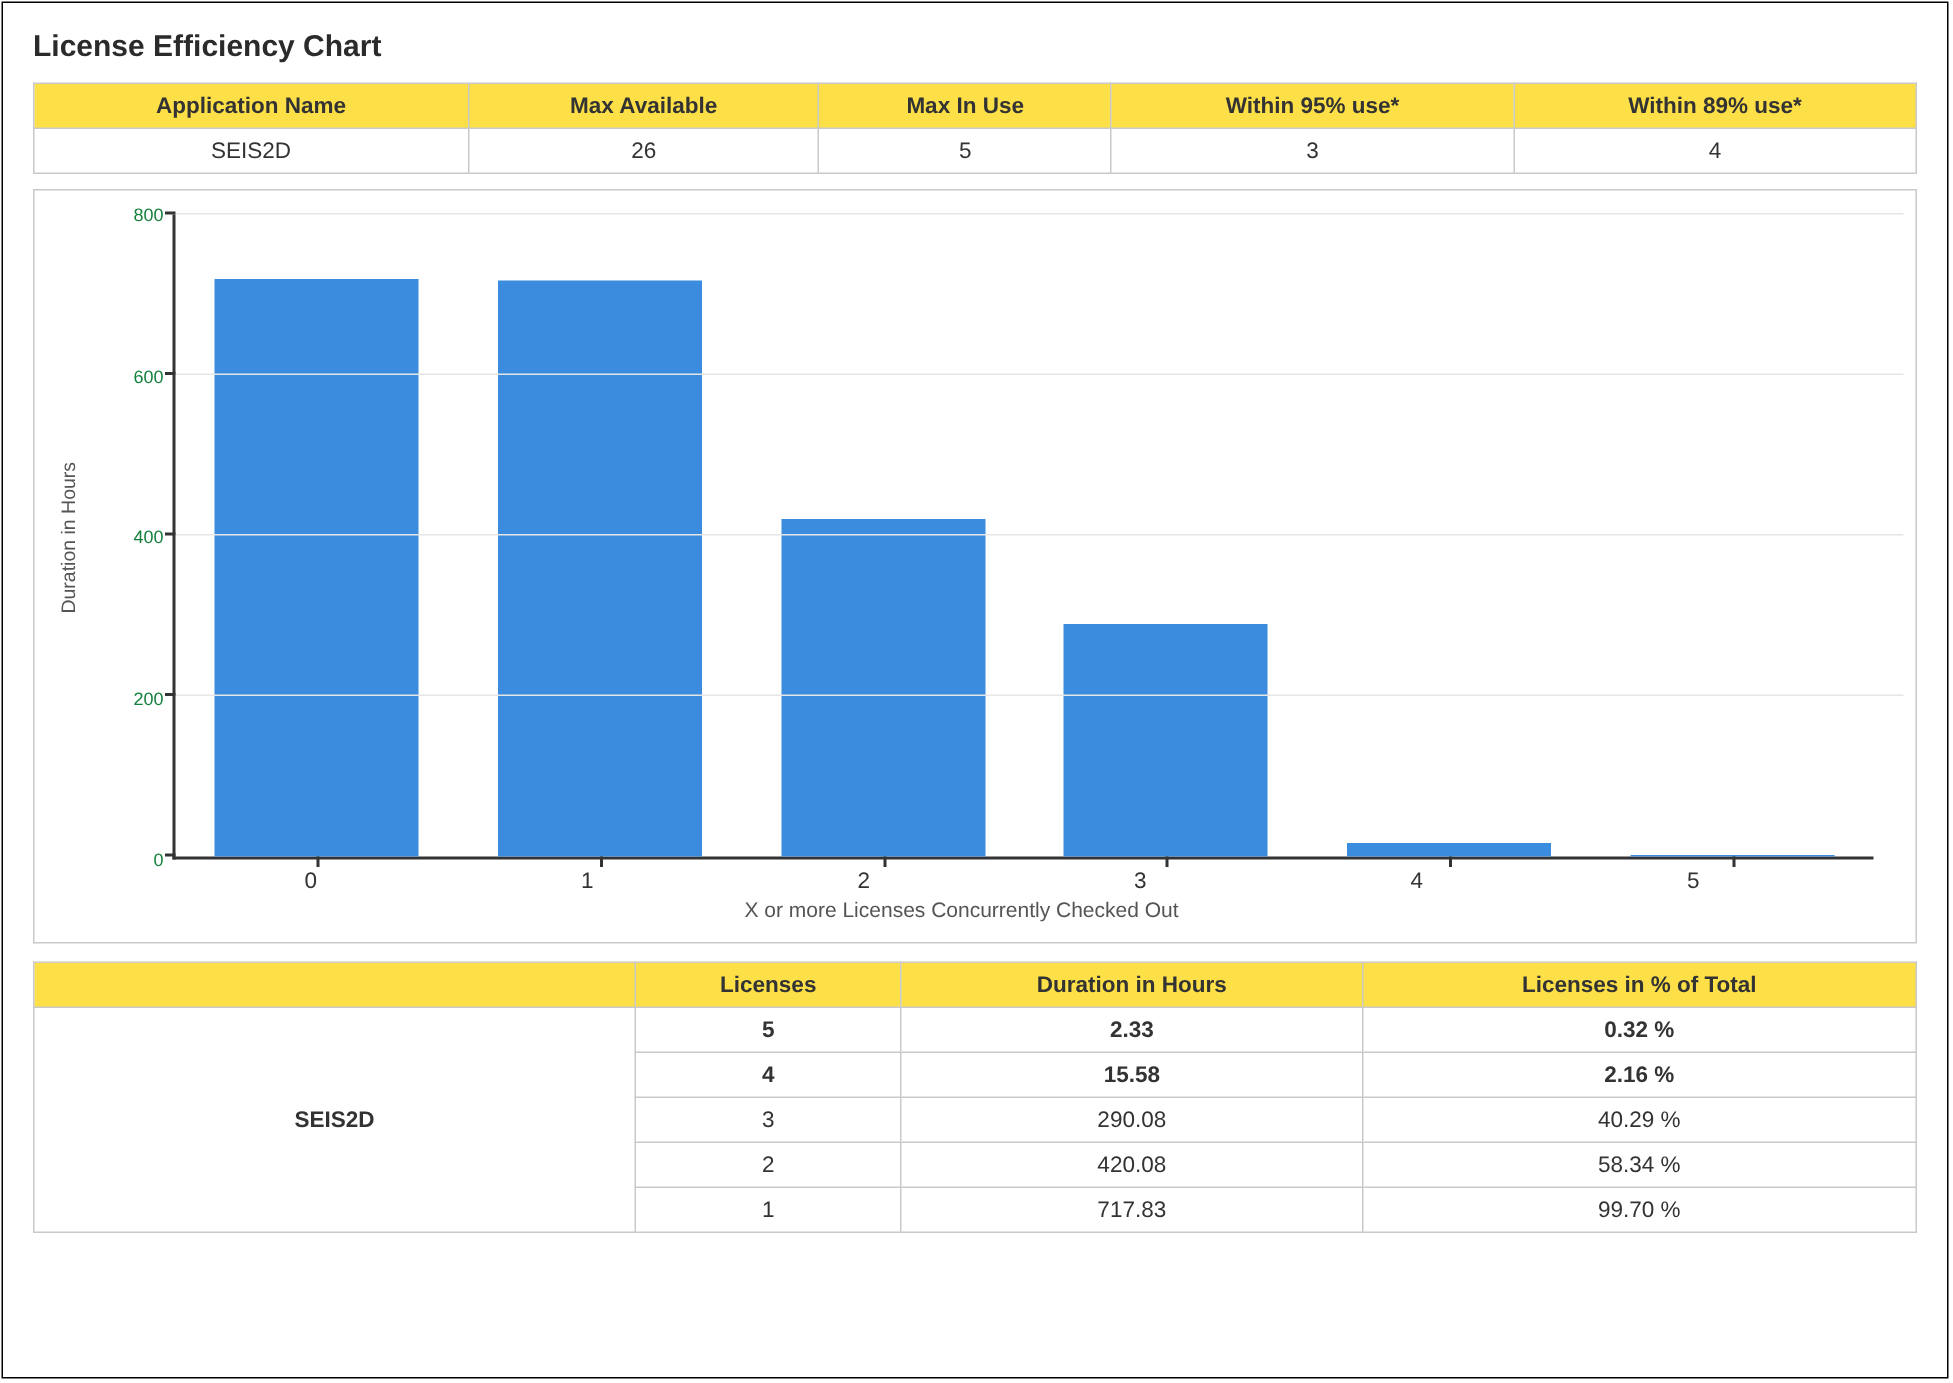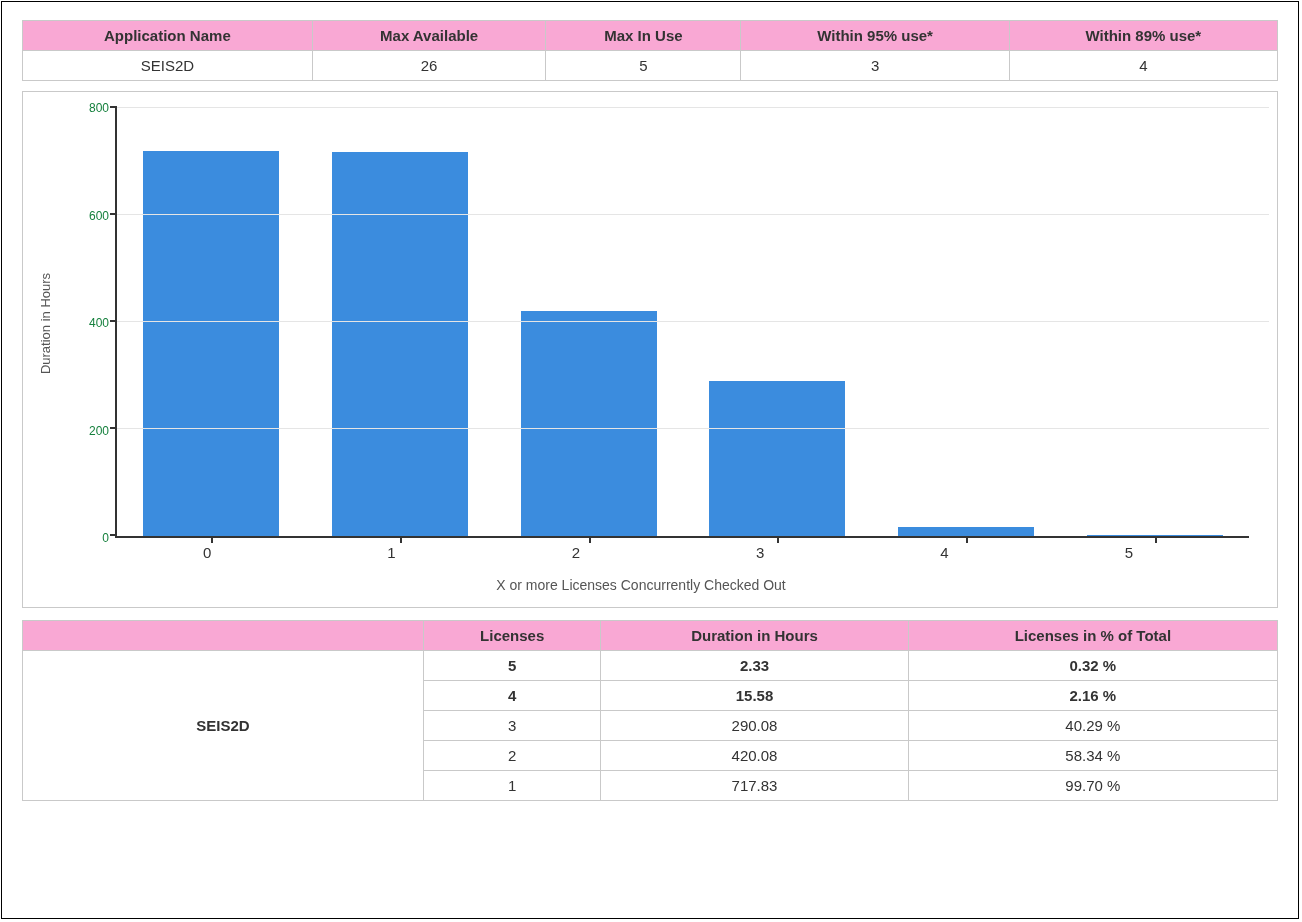--- a/index.html
+++ b/index.html
@@ -30,21 +30,21 @@
   }
   th, td {
     border: 1px solid #c9c9c9;
     padding: 6px 10px;
     text-align: center;
     font-size: 15px;
   }
   th {
     font-weight: 700;
     color: #333;
-    background: #f9a8d4;
+    background: #fde047;
   }
   .summary-table td {
     background: #fff;
   }
   .chart-panel {
     border: 1px solid #c9c9c9;
     margin-top: 10px;
     padding: 16px 28px 10px 10px;
     box-sizing: border-box;
     position: relative;
@@ -121,21 +121,21 @@
     flex: 1;
     text-align: center;
     font-size: 15px;
     color: #333;
     padding-top: 6px;
   }
   .x-label {
     text-align: center;
     font-size: 14px;
     color: #555;
-    margin-top: 16px;
+    margin-top: 2px;
     margin-bottom: 4px;
   }
   .detail-table {
     margin-top: 12px;
     border-radius: 27px;
   }
   .detail-table th {
     font-weight: 700;
   }
   .detail-table .app-cell {
@@ -152,20 +152,21 @@
     height: 7px;
     border-left: 2px solid #333;
     left: 50%;
   }
 </style>
 </head>
 <body>
 
 <div class="outer">
 
+  <div class="page-title">License Efficiency Chart</div>
 
   <table class="summary-table">
     <thead>
       <tr>
         <th>Application Name</th>
         <th>Max Available</th>
         <th>Max In Use</th>
         <th>Within 95% use*</th>
         <th>Within 89% use*</th>
       </tr>

